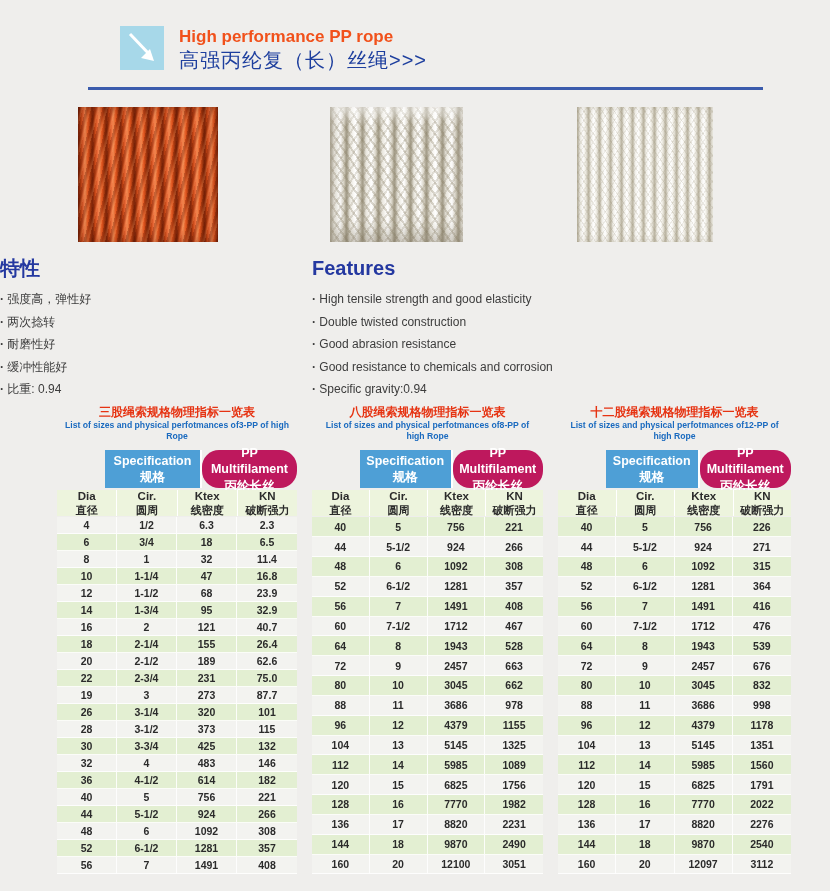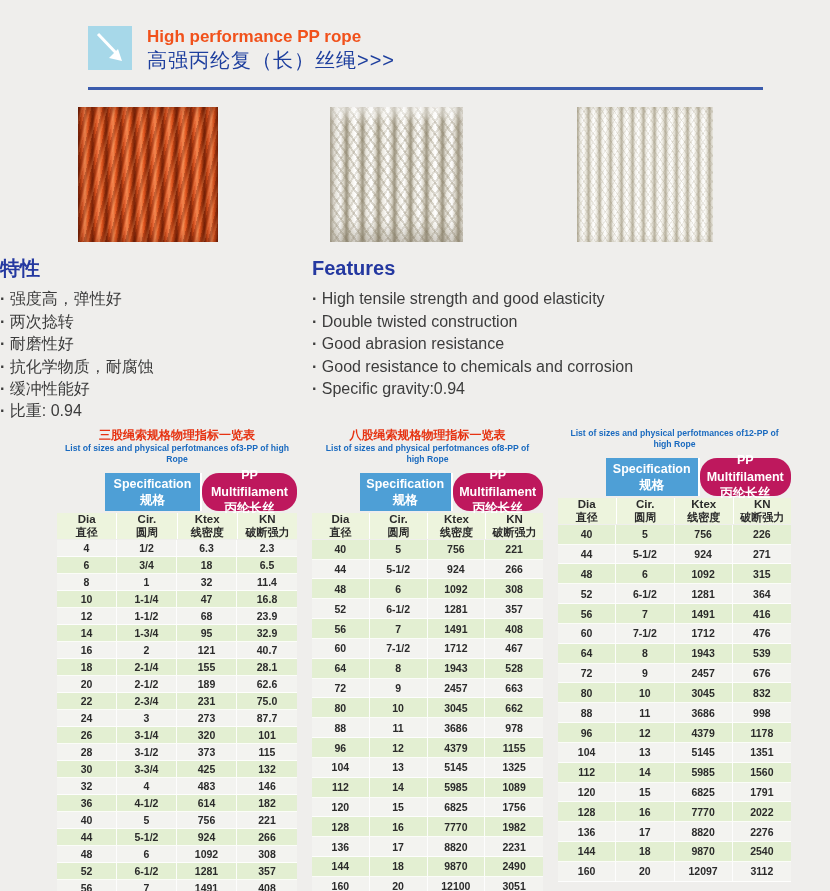--- a/index.html
+++ b/index.html
@@ -3,21 +3,21 @@
 <meta charset="utf-8">
 <style>
   html,body{margin:0;padding:0;}
   body{
     width:830px;height:891px;overflow:hidden;position:relative;
     background:#efeeec;
     font-family:"Liberation Sans","DejaVu Sans",sans-serif;
     -webkit-font-smoothing:antialiased;
   }
   
-  .header{padding:26px 0 0 88px;display:flex;align-items:flex-start;}
+  .header{padding:26px 0 0 88px;display:flex;align-items:flex-start;margin-left:32px;}
   .icon-box{width:44px;height:44px;background:#a7d8e9;flex:0 0 auto;}
   .titles{margin-left:15px;padding-top:1px;}
   .title-en{color:#f1511b;font-size:17px;font-weight:bold;line-height:1.2;}
   .title-cn{color:#1e3f9e;font-size:20px;font-weight:normal;line-height:1.35;letter-spacing:1px;}
   .header-line{height:3px;background:#3b5bac;margin:13px 0 0 88px;width:675px;}
   
   .images{display:flex;margin-top:17px;padding-left:78px;}
   .rope{height:135px;}
   .rope-orange{
     width:140px;
@@ -40,21 +40,21 @@
       repeating-linear-gradient(55deg, rgba(150,140,115,.18) 0 1px, rgba(0,0,0,0) 1px 5px),
       repeating-linear-gradient(-55deg, rgba(150,140,115,.15) 0 1px, rgba(0,0,0,0) 1px 5px),
       repeating-linear-gradient(90deg, #beb8a6 0 1px, #efede6 3px, #ffffff 6px, #f3f1ea 8px, #d9d5c8 10px, #beb8a6 11px);
     box-shadow:inset 0 0 10px rgba(150,140,115,.30);
   }
   
   .features{display:flex;margin-top:15px;}
   .feat-col-cn{width:312px;}
   .feat-heading{font-size:20px;font-weight:bold;color:#2438a0;line-height:1.15;}
   .feat-list{list-style:none;margin:8px 0 0 0;padding:0;}
-  .feat-list li{font-size:16px;color:#3c3c3c;line-height:22.4px;font-weight:500;}
+  .feat-list li{font-size:12px;color:#3c3c3c;line-height:22.4px;font-weight:500;}
   .feat-list li::before{content:"·  ";font-weight:bold;color:#3c3c3c;}
   
   .tables{display:flex;margin-top:5px;padding-left:57px;}
   .spec-table{width:240px;flex:0 0 auto;}
   .spec-table + .spec-table{margin-left:15px;}
   .spec-table.t1{width:231px;}
   .spec-table.t2{width:233px;}
   .t-title-cn{color:#e63312;font-weight:bold;font-size:12px;text-align:center;line-height:15px;}
   .t-title-en{color:#1a6abf;font-weight:bold;font-size:9px;text-align:center;line-height:11px;margin-bottom:8px;transform:scale(.96);}
   .thead1{display:flex;height:38px;}
@@ -103,21 +103,20 @@
   <div class="rope rope-white-fine"></div>
 </div>
 
 <div class="features">
   <div class="feat-col-cn">
     <div class="feat-heading">特性</div>
     <ul class="feat-list">
         <li>强度高，弹性好</li>
         <li>两次捻转</li>
         <li>耐磨性好</li>
-        <li>抗化学物质，耐腐蚀</li>
         <li>缓冲性能好</li>
         <li>比重: 0.94</li>
       </ul>
   </div>
   <div class="feat-col-en">
     <div class="feat-heading">Features</div>
     <ul class="feat-list">
         <li>High tensile strength and good elasticity</li>
         <li>Double twisted construction</li>
         <li>Good abrasion resistance</li>
@@ -200,36 +199,36 @@
         <div class="trow row-white">
           <div class="cell">16</div>
           <div class="cell">2</div>
           <div class="cell">121</div>
           <div class="cell">40.7</div>
         </div>
         <div class="trow row-green">
           <div class="cell">18</div>
           <div class="cell">2-1/4</div>
           <div class="cell">155</div>
-          <div class="cell">28.1</div>
+          <div class="cell">26.4</div>
         </div>
         <div class="trow row-white">
           <div class="cell">20</div>
           <div class="cell">2-1/2</div>
           <div class="cell">189</div>
           <div class="cell">62.6</div>
         </div>
         <div class="trow row-green">
           <div class="cell">22</div>
           <div class="cell">2-3/4</div>
           <div class="cell">231</div>
           <div class="cell">75.0</div>
         </div>
         <div class="trow row-white">
-          <div class="cell">24</div>
+          <div class="cell">19</div>
           <div class="cell">3</div>
           <div class="cell">273</div>
           <div class="cell">87.7</div>
         </div>
         <div class="trow row-green">
           <div class="cell">26</div>
           <div class="cell">3-1/4</div>
           <div class="cell">320</div>
           <div class="cell">101</div>
         </div>
@@ -427,20 +426,21 @@
         <div class="trow row-white">
           <div class="cell">160</div>
           <div class="cell">20</div>
           <div class="cell">12100</div>
           <div class="cell">3051</div>
         </div>
       </div>
   </div>
 
   <div class="spec-table t2">
+    <div class="t-title-cn">十二股绳索规格物理指标一览表</div>
     <div class="t-title-en">List of sizes and physical perfotmances of12-PP of high Rope</div>
     <div class="thead1">
       <div class="gcell g0">
         <span>Specification</span>
         <span>规格</span>
       </div>
       <div class="gcell g1">
         <span>PP Multifilament</span>
         <span class="cn-underline">丙纶长丝</span>
       </div>

